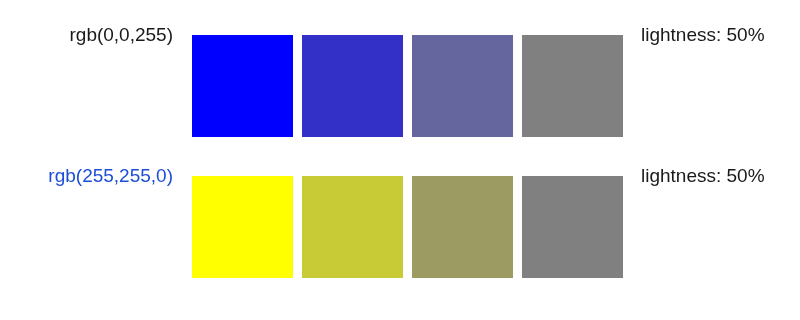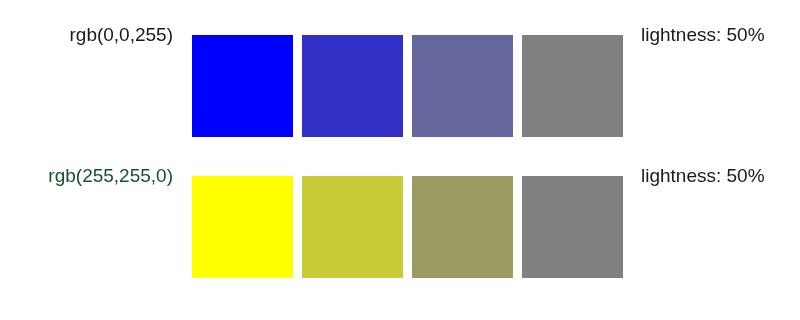--- a/index.html
+++ b/index.html
@@ -76,21 +76,21 @@
     <div class="swatch-strip">
       <div class="swatch" style="background-color: rgb(0, 0, 255);"></div>
       <div class="swatch" style="background-color: rgb(51, 48, 200);"></div>
       <div class="swatch" style="background-color: rgb(101, 102, 158);"></div>
       <div class="swatch" style="background-color: rgb(128, 128, 128);"></div>
     </div>
     <div class="row-label-right" style="color: rgb(26, 26, 26);">lightness: 50%</div>
   </div>
 
   <div class="swatch-row row-2">
-    <div class="row-label-left" style="color: #14532d;">rgb(255,255,0)</div>
+    <div class="row-label-left" style="color: #1d4ed8;">rgb(255,255,0)</div>
     <div class="swatch-strip">
       <div class="swatch" style="background-color: rgb(255, 255, 0);"></div>
       <div class="swatch" style="background-color: rgb(201, 203, 54);"></div>
       <div class="swatch" style="background-color: rgb(155, 155, 98);"></div>
       <div class="swatch" style="background-color: rgb(128, 128, 128);"></div>
     </div>
     <div class="row-label-right" style="color: rgb(26, 26, 26);">lightness: 50%</div>
   </div>
 
 </div>

